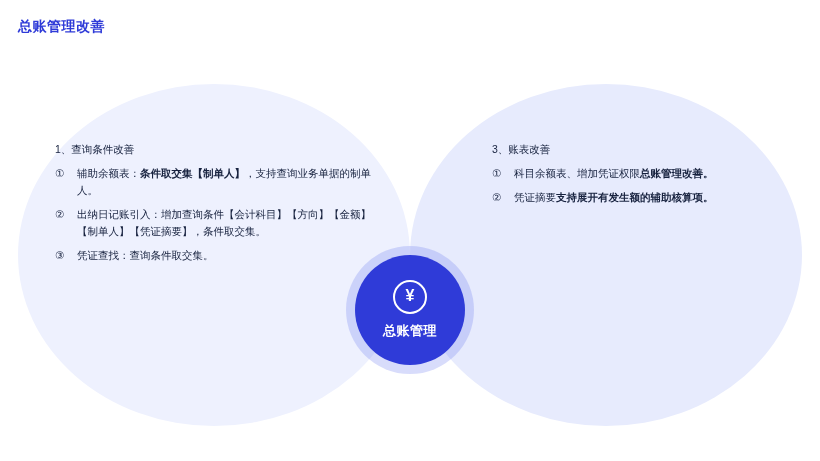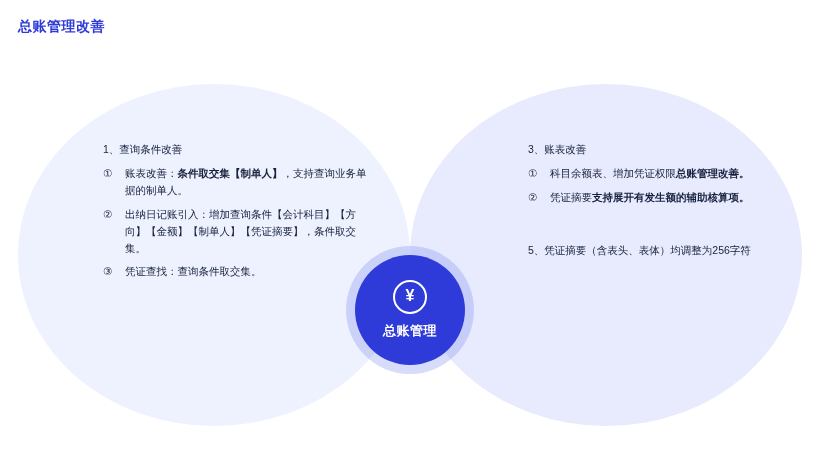--- a/index.html
+++ b/index.html
@@ -80,23 +80,23 @@
   }
   .col {
     position: absolute;
     top: 0;
     width: 320px;
     font-size: 10.5px;
     color: #16213e;
     line-height: 1.75;
   }
   .col-left { left: 55px; }
-  .col-right { left: 480px; }
+  .col-right { left: 492px; }
 
-  .block { margin-bottom: 4px; margin-left: 48px; }
+  .block { margin-bottom: 4px; }
   .block-title {
     font-size: 10.5px;
     color: #16213e;
     margin-bottom: 7px;
     font-weight: normal;
   }
   .sub-item {
     display: flex;
     align-items: flex-start;
     margin-bottom: 7px;
@@ -132,21 +132,21 @@
     <div class="center-label">总账管理</div>
   </div>
 
   <div class="col col-left" style="top:70px;">
 
     <div class="block">
       <div class="block-title">1、查询条件改善</div>
 
       <div class="sub-item">
         <div class="sub-marker">①</div>
-        <div class="sub-text"><span>账表改善：</span><span class="b">条件取交集【制单人】</span><span>，支持查询业务单据的制单人。</span></div>
+        <div class="sub-text"><span>辅助余额表：</span><span class="b">条件取交集【制单人】</span><span>，支持查询业务单据的制单人。</span></div>
       </div>
 
       <div class="sub-item">
         <div class="sub-marker">②</div>
         <div class="sub-text">出纳日记账引入：增加查询条件【会计科目】【方向】【金额】【制单人】【凭证摘要】，条件取交集。</div>
       </div>
 
       <div class="sub-item">
         <div class="sub-marker">③</div>
         <div class="sub-text">凭证查找：查询条件取交集。</div>
@@ -171,18 +171,15 @@
         <div class="sub-marker">②</div>
         <div class="sub-text"><span>凭证摘要</span><span class="b">支持展开有发生额的辅助核算项。</span></div>
       </div>
     </div>
 
     <div class="spacer-18"></div>
 
 
     <div class="spacer-10"></div>
 
-    <div class="block">
-      <div class="block-title plain-line">5、凭证摘要（含表头、表体）均调整为256字符</div>
-    </div>
   </div>
 
 </div>
 
 </body></html>

